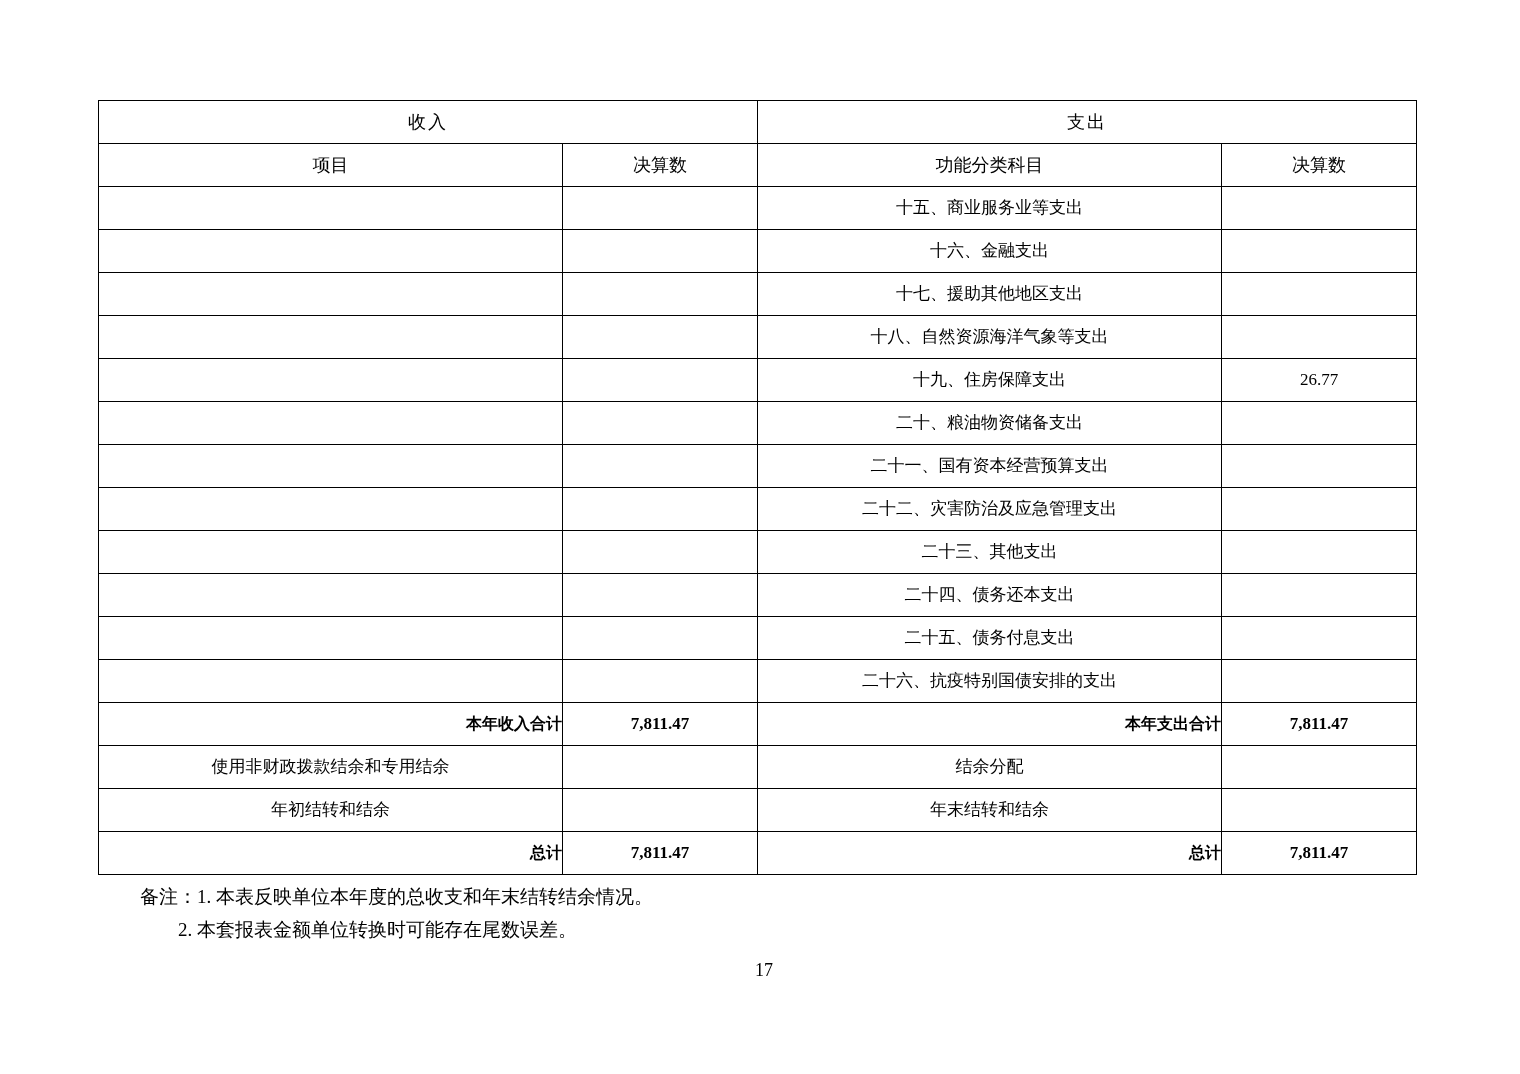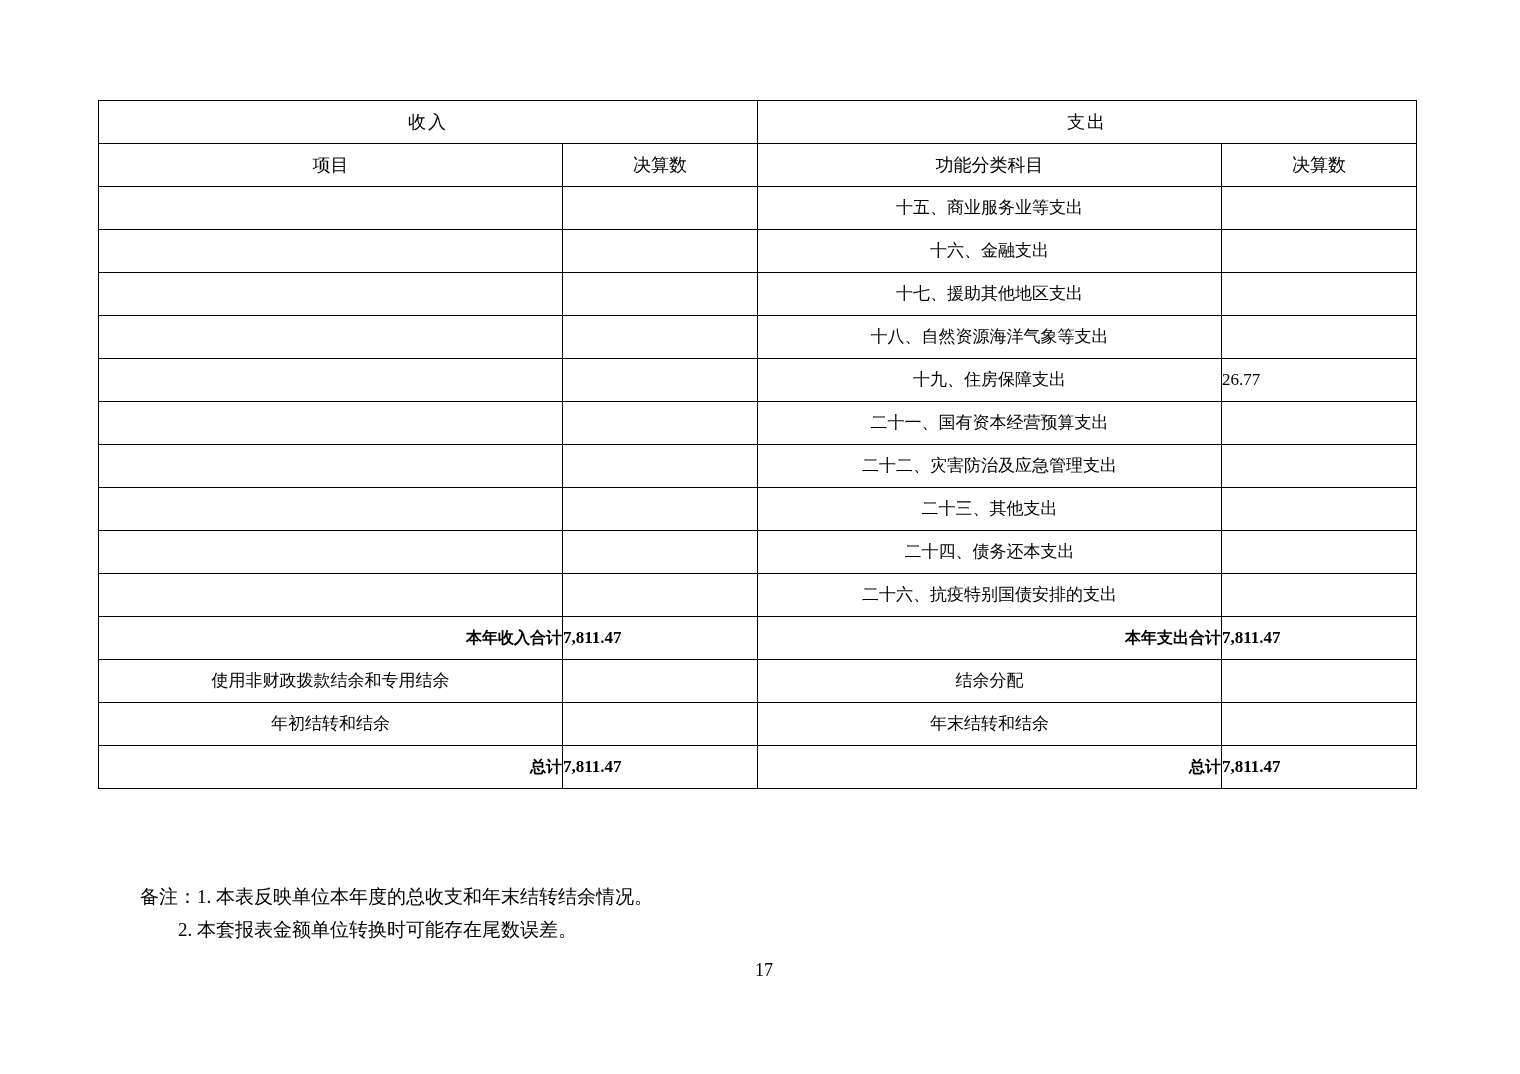--- a/index.html
+++ b/index.html
@@ -55,21 +55,21 @@
     text-align: center;
     font-size: 18px;
   }
   .txt-l {
     padding-left: 14px;
     text-align: center;
     font-size: 17px;
   }
   .txt-r {
     padding-right: 14px;
-    text-align: left;
+    text-align: center;
     font-size: 17px;
   }
   .ctr {
     text-align: right;
     font-size: 16px;
     margin-left: 9px;
   }
   .bold {
     font-weight: bold;
   }
@@ -143,39 +143,51 @@
         </tr>
         <tr>
           <td class="txt-l"></td>
           <td class="txt-r"></td>
           <td class="txt-l">十九、住房保障支出</td>
           <td class="txt-r">26.77</td>
         </tr>
         <tr>
           <td class="txt-l"></td>
           <td class="txt-r"></td>
+          <td class="txt-l">二十、粮油物资储备支出</td>
+          <td class="txt-r"></td>
+        </tr>
+        <tr>
+          <td class="txt-l"></td>
+          <td class="txt-r"></td>
           <td class="txt-l">二十一、国有资本经营预算支出</td>
           <td class="txt-r"></td>
         </tr>
         <tr>
           <td class="txt-l"></td>
           <td class="txt-r"></td>
           <td class="txt-l">二十二、灾害防治及应急管理支出</td>
           <td class="txt-r"></td>
         </tr>
         <tr>
           <td class="txt-l"></td>
           <td class="txt-r"></td>
           <td class="txt-l">二十三、其他支出</td>
           <td class="txt-r"></td>
         </tr>
         <tr>
           <td class="txt-l"></td>
           <td class="txt-r"></td>
           <td class="txt-l">二十四、债务还本支出</td>
+          <td class="txt-r"></td>
+        </tr>
+        <tr>
+          <td class="txt-l"></td>
+          <td class="txt-r"></td>
+          <td class="txt-l">二十五、债务付息支出</td>
           <td class="txt-r"></td>
         </tr>
         <tr>
           <td class="txt-l"></td>
           <td class="txt-r"></td>
           <td class="txt-l">二十六、抗疫特别国债安排的支出</td>
           <td class="txt-r"></td>
         </tr>
 
         <tr>

